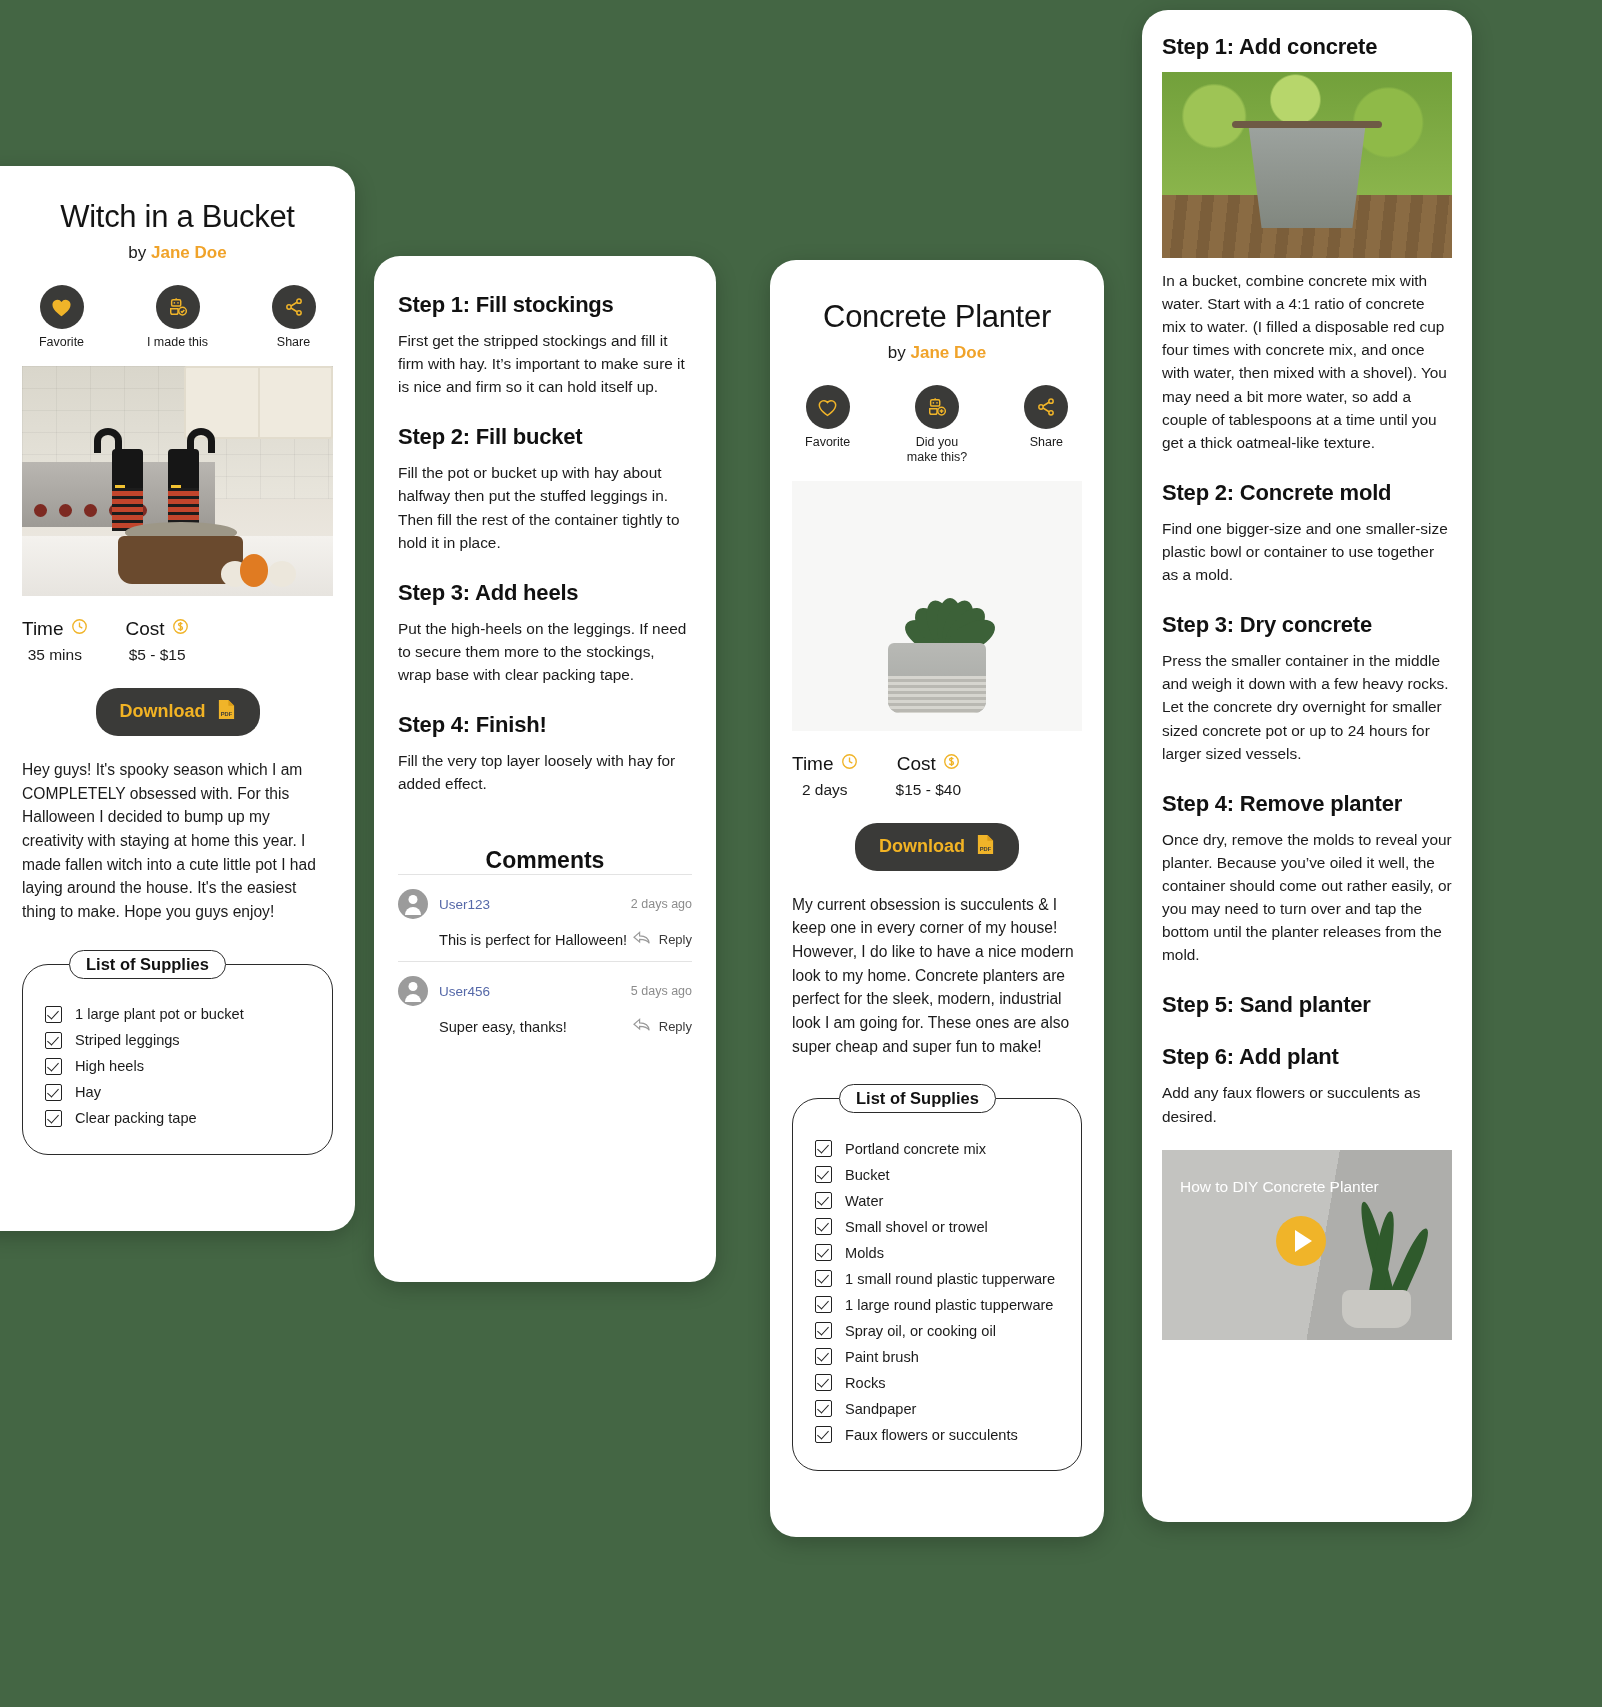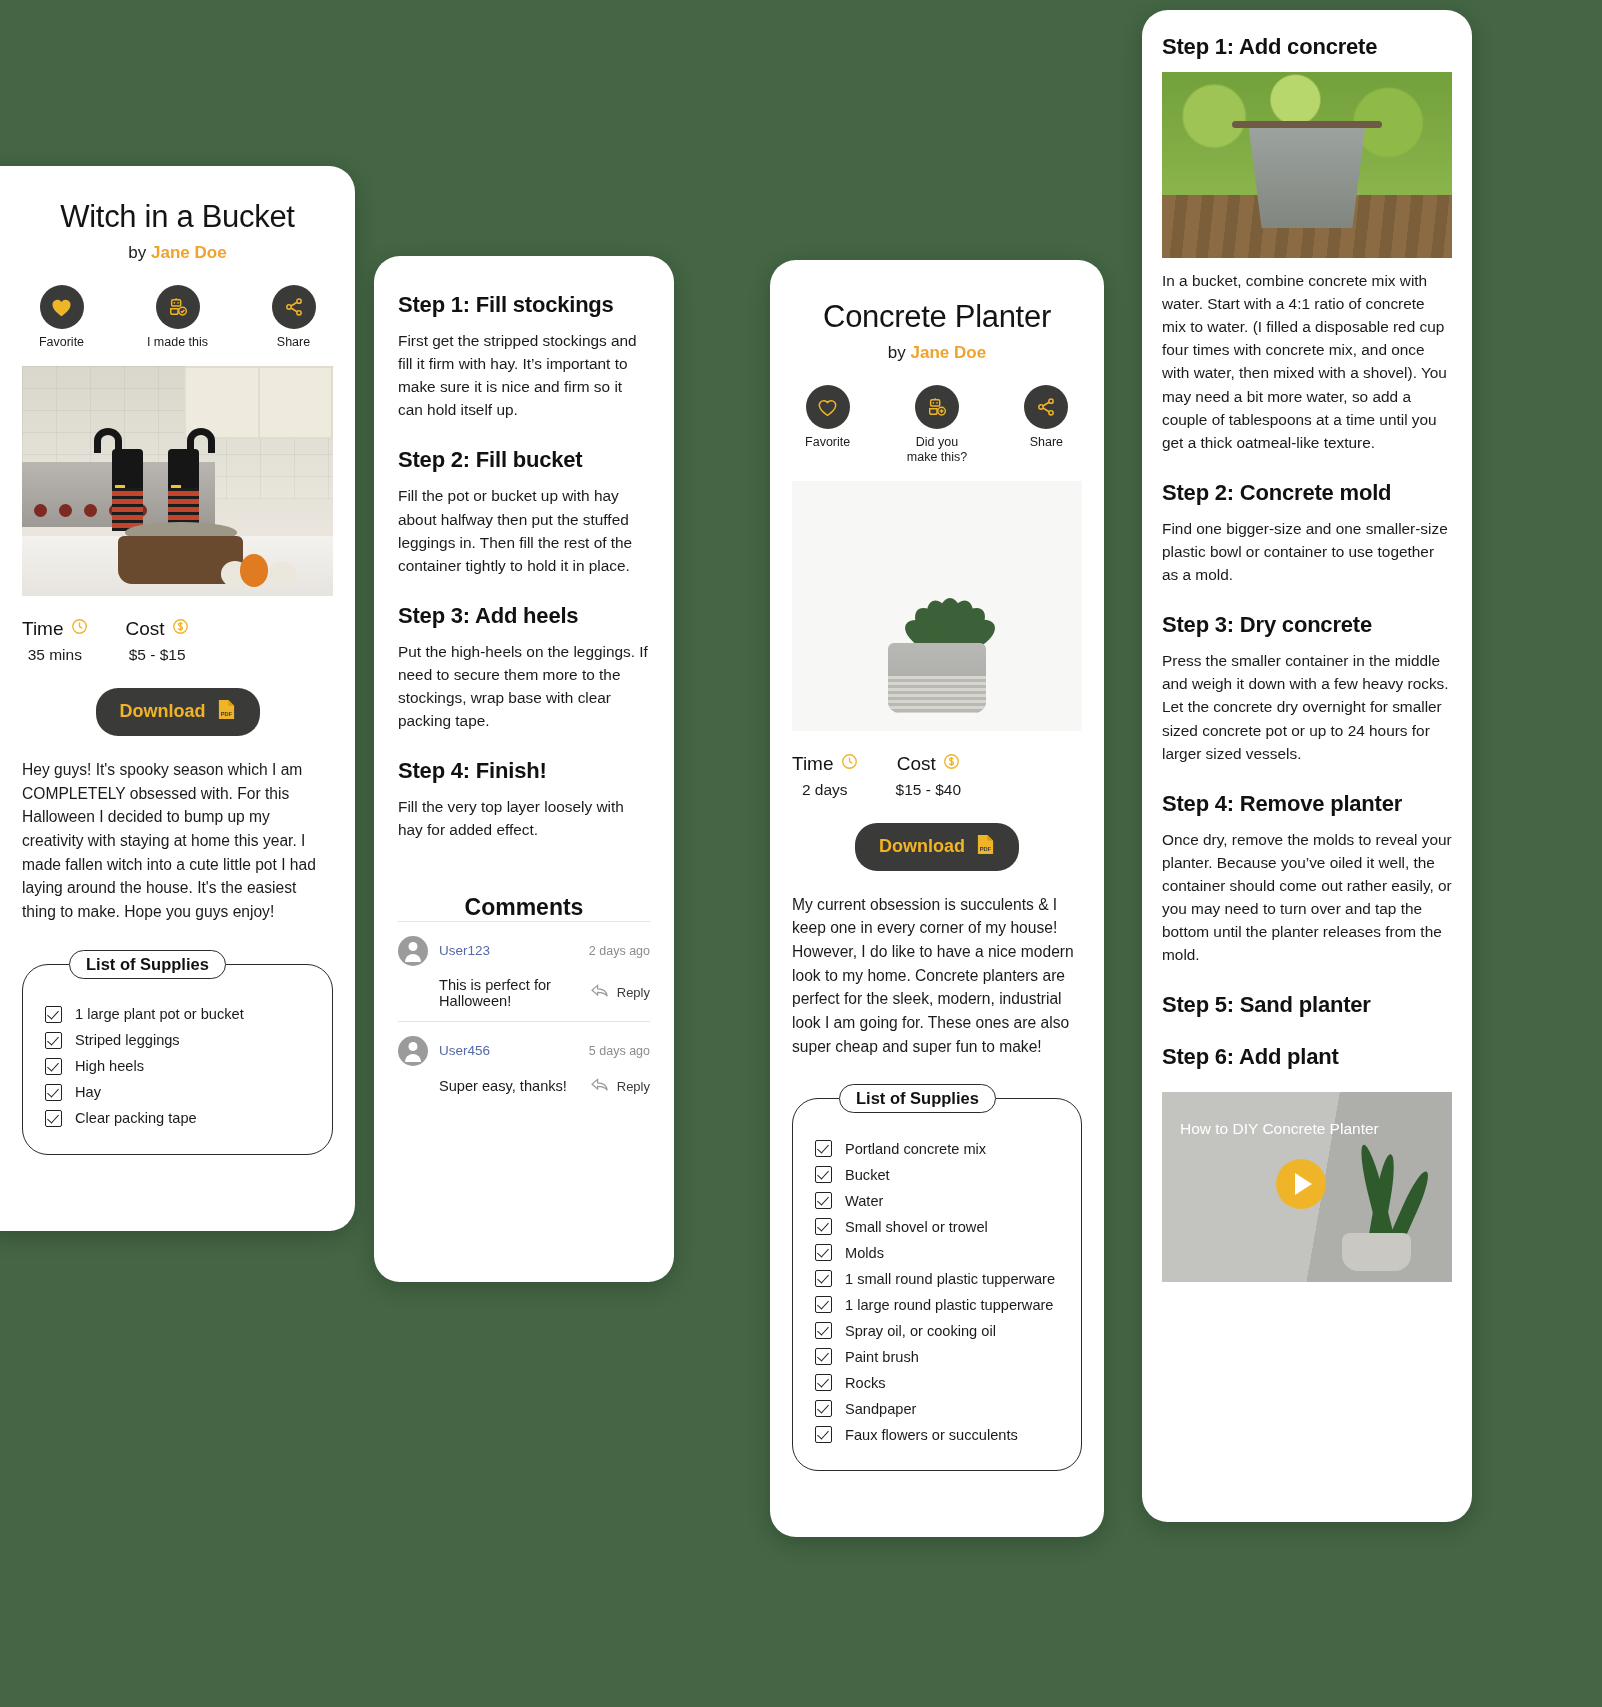--- a/index.html
+++ b/index.html
@@ -14,21 +14,21 @@
   .card {
     position: absolute;
     background: #ffffff;
     border-radius: 26px;
     box-shadow: 0 6px 22px rgba(0,0,0,0.22);
     overflow: hidden;
   }
 
   
   #card-witch    { left: -30px;  top: 166px; width: 385px;  height: 1065px; padding: 34px 22px 0 52px; }
-  #card-steps    { left: 374px;  top: 256px; width: 300px;  height: 1026px; padding: 36px 24px 0 24px; }
+  #card-steps    { left: 374px;  top: 256px; width: 342px;  height: 1026px; padding: 36px 24px 0 24px; }
   #card-planter  { left: 770px;  top: 260px; width: 334px;  height: 1277px; padding: 40px 22px 0 22px; }
   #card-concrete { left: 1142px; top: 10px;  width: 330px;  height: 1512px; padding: 24px 20px 0 20px; }
 
   
   .title {
     font-size: 31px; font-weight: 400; text-align: center;
     color: #141414; letter-spacing: -0.3px; line-height: 1.1;
   }
   .byline { text-align: center; font-size: 17px; color: #1b1b1b; margin-top: 9px; }
   .byline .author { color: #f0a32a; font-weight: 700; }
@@ -513,20 +513,21 @@
 
     <div class="step-h">Step 3: Dry concrete</div>
     <div class="step-p">Press the smaller container in the middle and weigh it down with a few heavy rocks. Let the concrete dry overnight for smaller sized concrete pot or up to 24 hours for larger sized vessels.</div>
 
     <div class="step-h">Step 4: Remove planter</div>
     <div class="step-p">Once dry, remove the molds to reveal your planter. Because you’ve oiled it well, the container should come out rather easily, or you may need to turn over and tap the bottom until the planter releases from the mold.</div>
 
     <div class="step-h">Step 5: Sand planter</div>
 
     <div class="step-h">Step 6: Add plant</div>
+    <div class="step-p">Add any faux flowers or succulents as desired.</div>
 
     <div class="video">
       <div class="wall"></div>
       <div class="vleaf" style="transform:rotate(-14deg)"></div>
       <div class="vleaf" style="right:24%;height:46%;transform:rotate(10deg)"></div>
       <div class="vleaf" style="right:17%;height:40%;transform:rotate(24deg)"></div>
       <div class="vpot"></div>
       <div class="vtitle">How to DIY Concrete Planter</div>
       <div class="play">
           <i></i>

